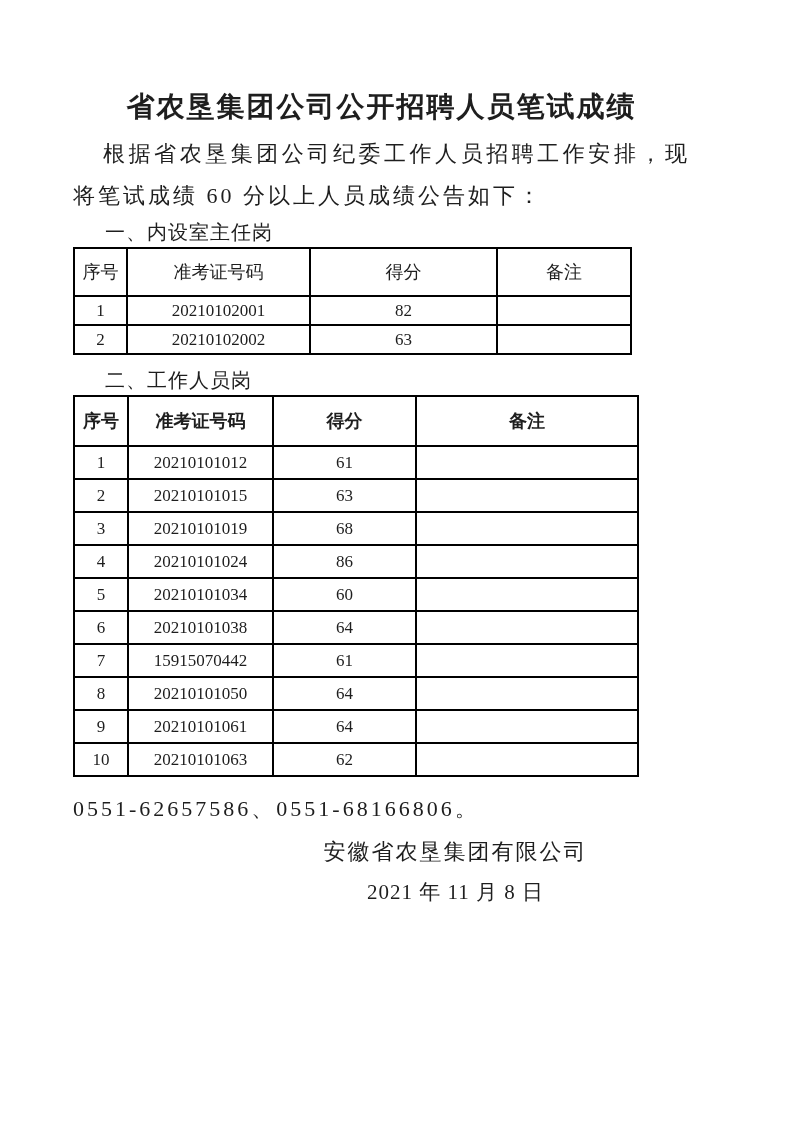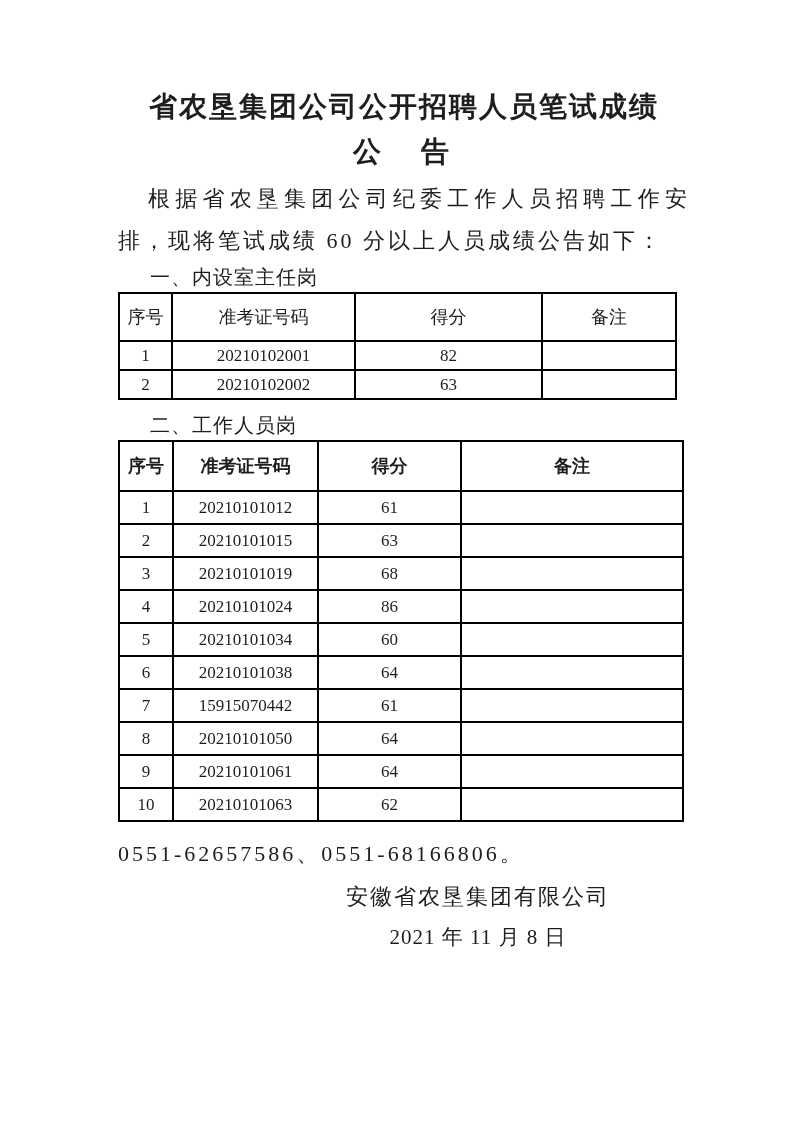--- a/index.html
+++ b/index.html
@@ -8,21 +8,21 @@
     background: #ffffff;
   }
   .page {
     position: relative;
     width: 794px;
     height: 1122px;
     background: #ffffff;
     color: #1e1e1e;
     font-family: "Liberation Serif", serif;
     box-sizing: border-box;
-    padding: 84px 104px 0 118px;
+    padding: 84px 104px 0 73px;
     overflow: hidden;
   }
   .title {
     margin: 0;
     font-size: 28px;
     line-height: 45px;
     font-weight: bold;
     text-align: center;
     letter-spacing: 2px;
   }
@@ -100,21 +100,20 @@
     margin-top: 12px;
     letter-spacing: 1px;
   }
 </style>
 </head>
 <body>
 
 <div class="page">
 
   <h1 class="title">省农垦集团公司公开招聘人员笔试成绩</h1>
-  <h1 class="subtitle">公　告</h1>
 
   <p class="intro">根据省农垦集团公司纪委工作人员招聘工作安排，现将笔试成绩 60 分以上人员成绩公告如下：</p>
 
   <h2 class="sec-heading">一、内设室主任岗</h2>
 
   <table class="t1">
     <colgroup>
       <col style="width:53px">
         <col style="width:183px">
         <col style="width:187px">

